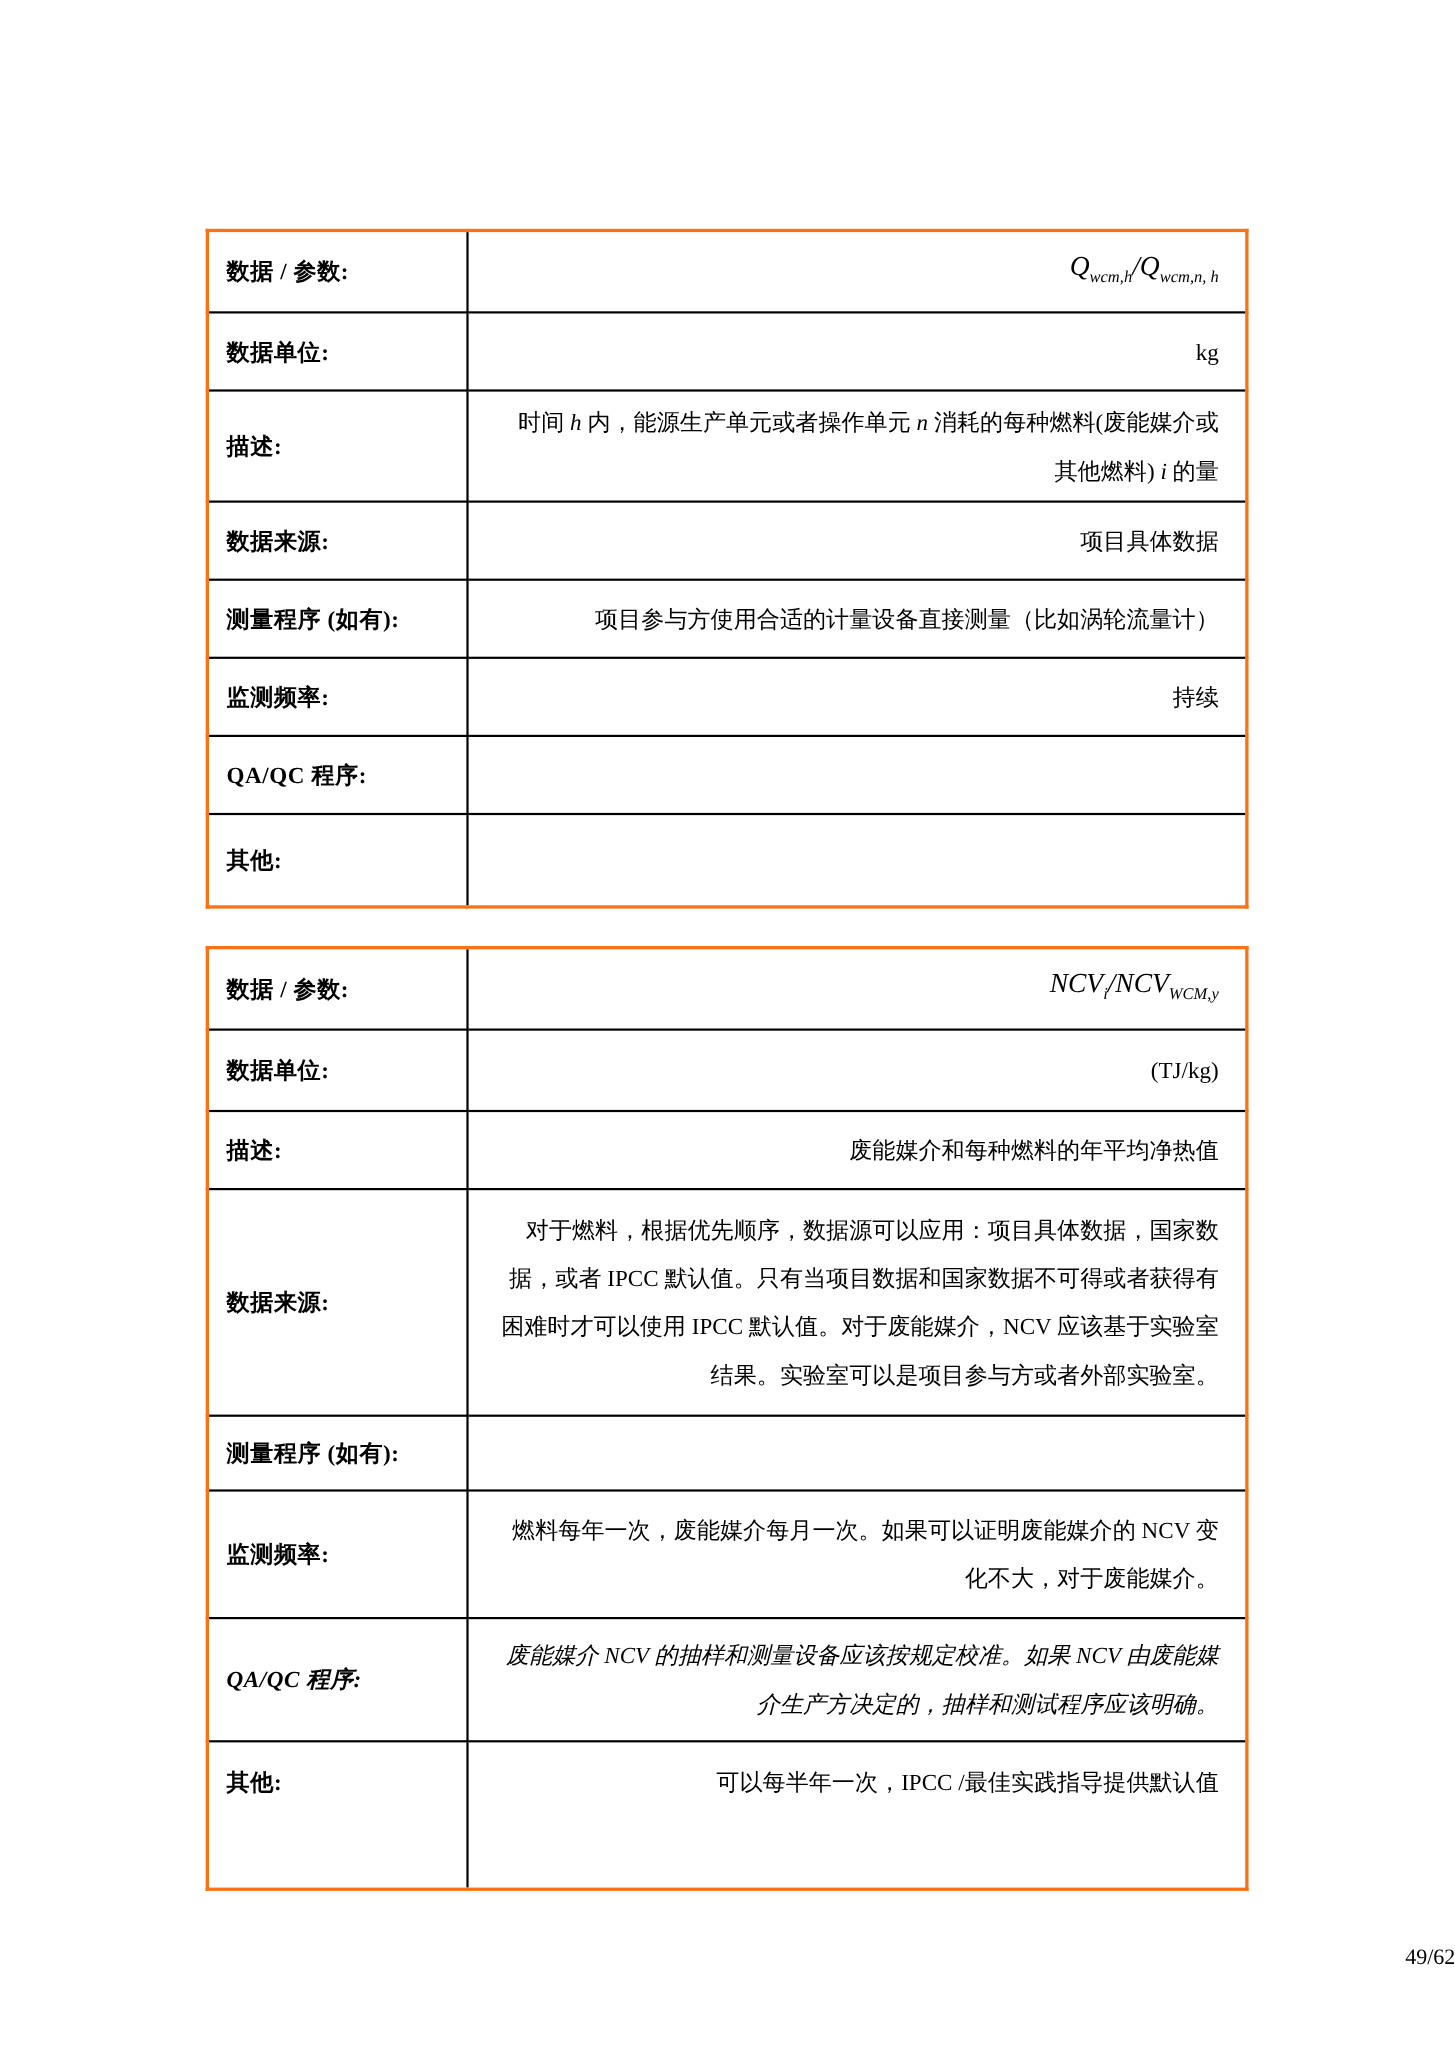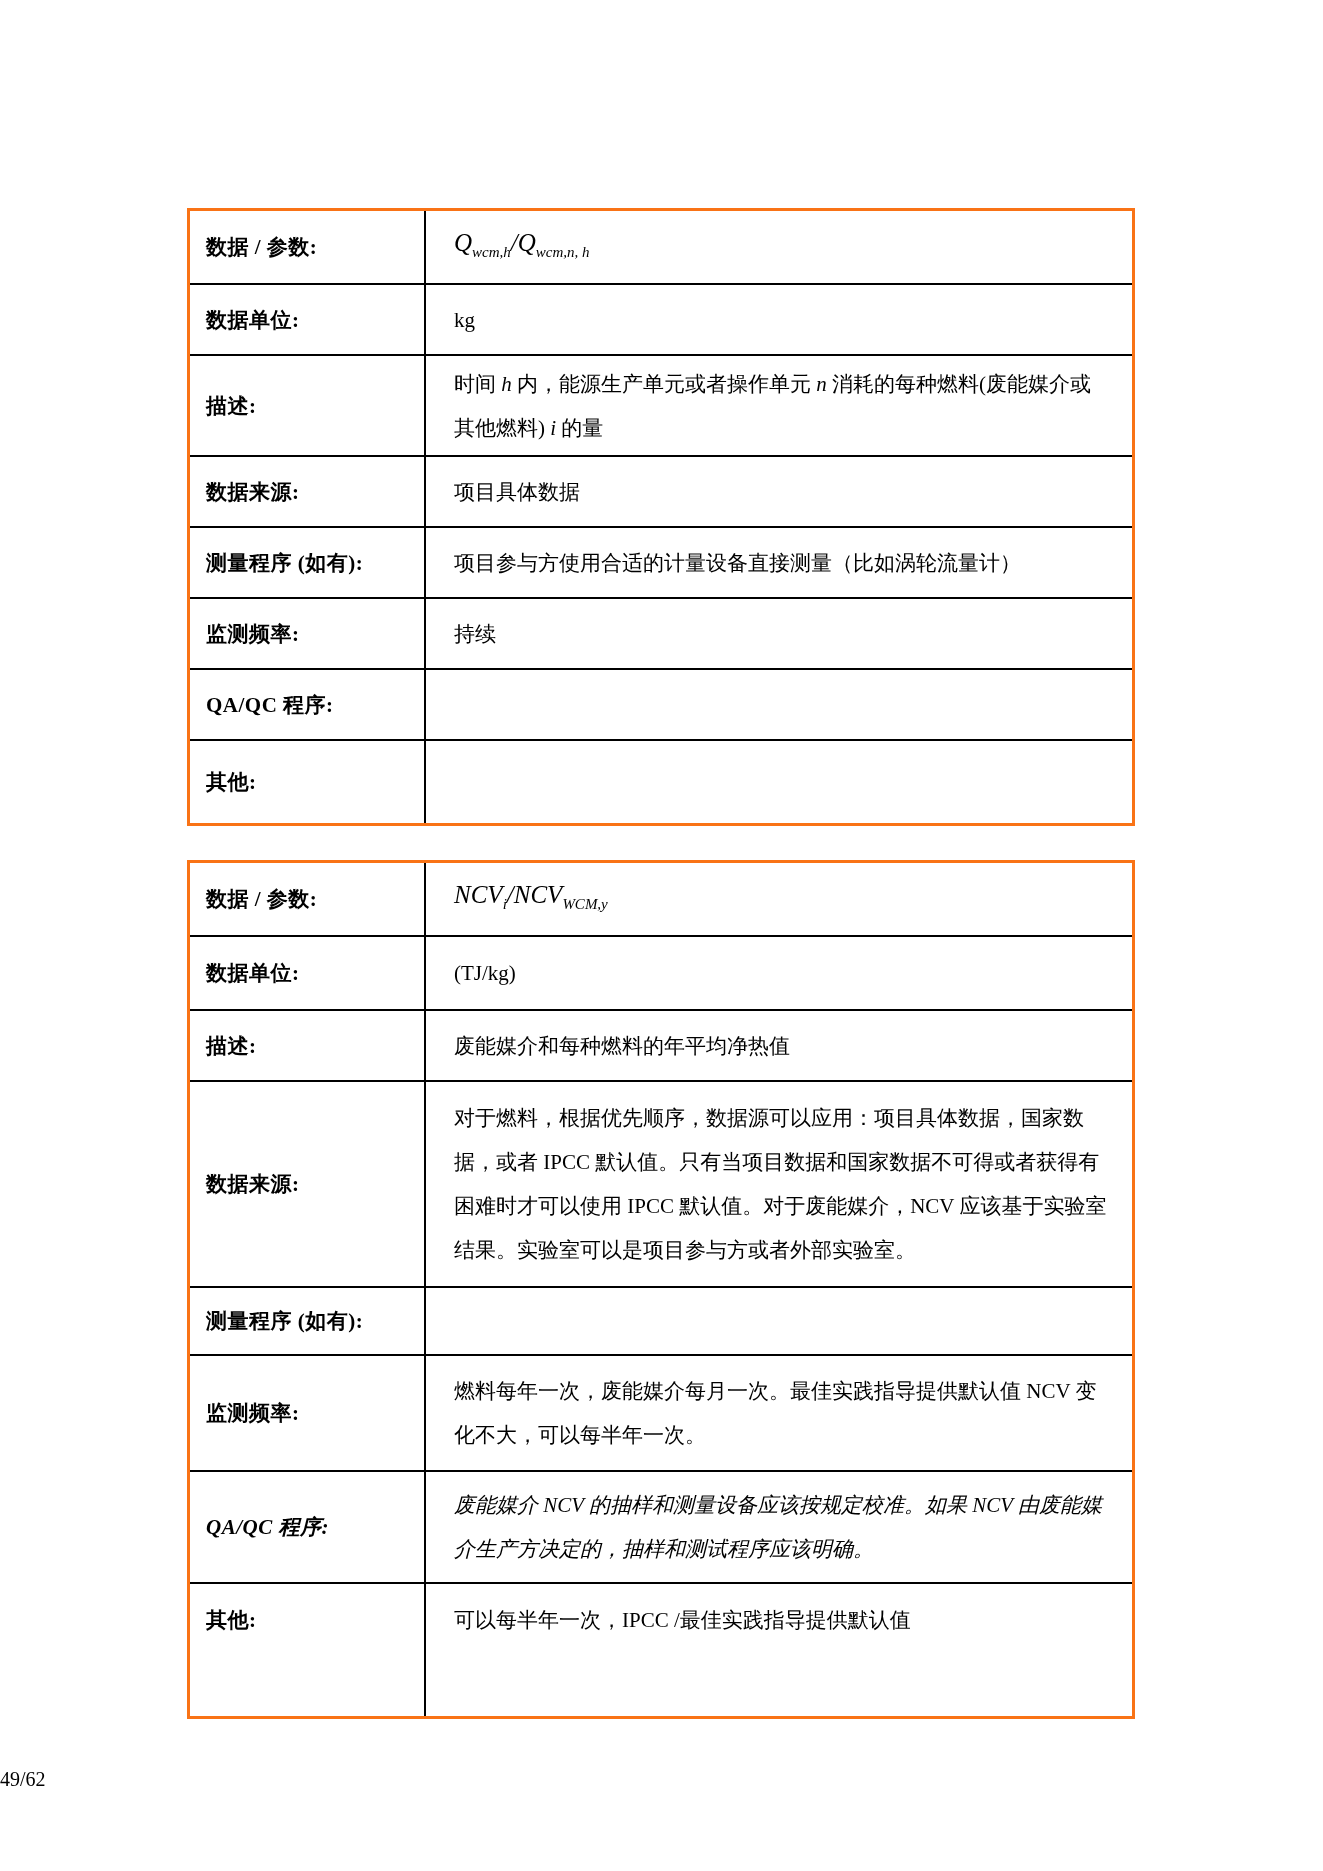--- a/index.html
+++ b/index.html
@@ -31,20 +31,21 @@
     overflow: hidden;
   }
   .param-table .label-cell {
     width: 208px;
     padding: 4px 10px 4px 16px;
     font-weight: bold;
     letter-spacing: 0.5px;
   }
   .param-table .value-cell {
     padding: 4px 24px 4px 28px;
+    text-align: right;
   }
   
   .param-table { border: 3px solid #f97316; }
 
   
   #table1 tr:nth-child(1) td { height: 64px; }
   #table1 tr:nth-child(2) td { height: 61px; }
   #table1 tr:nth-child(3) td { height: 91px; margin-left: 20px; }
   #table1 tr:nth-child(4) td { height: 61px; }
   #table1 tr:nth-child(5) td { height: 61px; }
@@ -70,21 +71,21 @@
   }
   .value-cell.formula span.sub {
     font-size: 15px;
     vertical-align: -6px;
   }
   .page-footer {
     position: absolute;
     top: 1768px;
     left: 0;
     width: 100%;
-    text-align: left;
+    text-align: right;
     font-size: 20px;
   }
 </style>
 </head>
 <body>
 
 <table id="table1" class="param-table">
   <tbody>
       <tr>
         <td class="label-cell">数据 / 参数:</td>
@@ -138,21 +139,21 @@
       <tr>
         <td class="label-cell">数据来源:</td>
         <td class="value-cell"><span>对于燃料，根据优先顺序，数据源可以应用：项目具体数据，国家数据，或者 IPCC 默认值。只有当项目数据和国家数据不可得或者获得有困难时才可以使用 IPCC 默认值。对于废能媒介，NCV 应该基于实验室结果。实验室可以是项目参与方或者外部实验室。</span></td>
       </tr>
       <tr>
         <td class="label-cell">测量程序 (如有):</td>
         <td class="value-cell"></td>
       </tr>
       <tr>
         <td class="label-cell">监测频率:</td>
-        <td class="value-cell"><span>燃料每年一次，废能媒介每月一次。最佳实践指导提供默认值 NCV 变化不大，可以每半年一次。</span></td>
+        <td class="value-cell"><span>燃料每年一次，废能媒介每月一次。如果可以证明废能媒介的 NCV 变化不大，对于废能媒介。</span></td>
       </tr>
       <tr>
         <td class="label-cell">QA/QC 程序:</td>
         <td class="value-cell"><span>废能媒介 NCV 的抽样和测量设备应该按规定校准。如果 NCV 由废能媒介生产方决定的，抽样和测试程序应该明确。</span></td>
       </tr>
       <tr>
         <td class="label-cell">其他:</td>
         <td class="value-cell"><span>可以每半年一次，IPCC /最佳实践指导提供默认值</span></td>
       </tr>
     </tbody>

